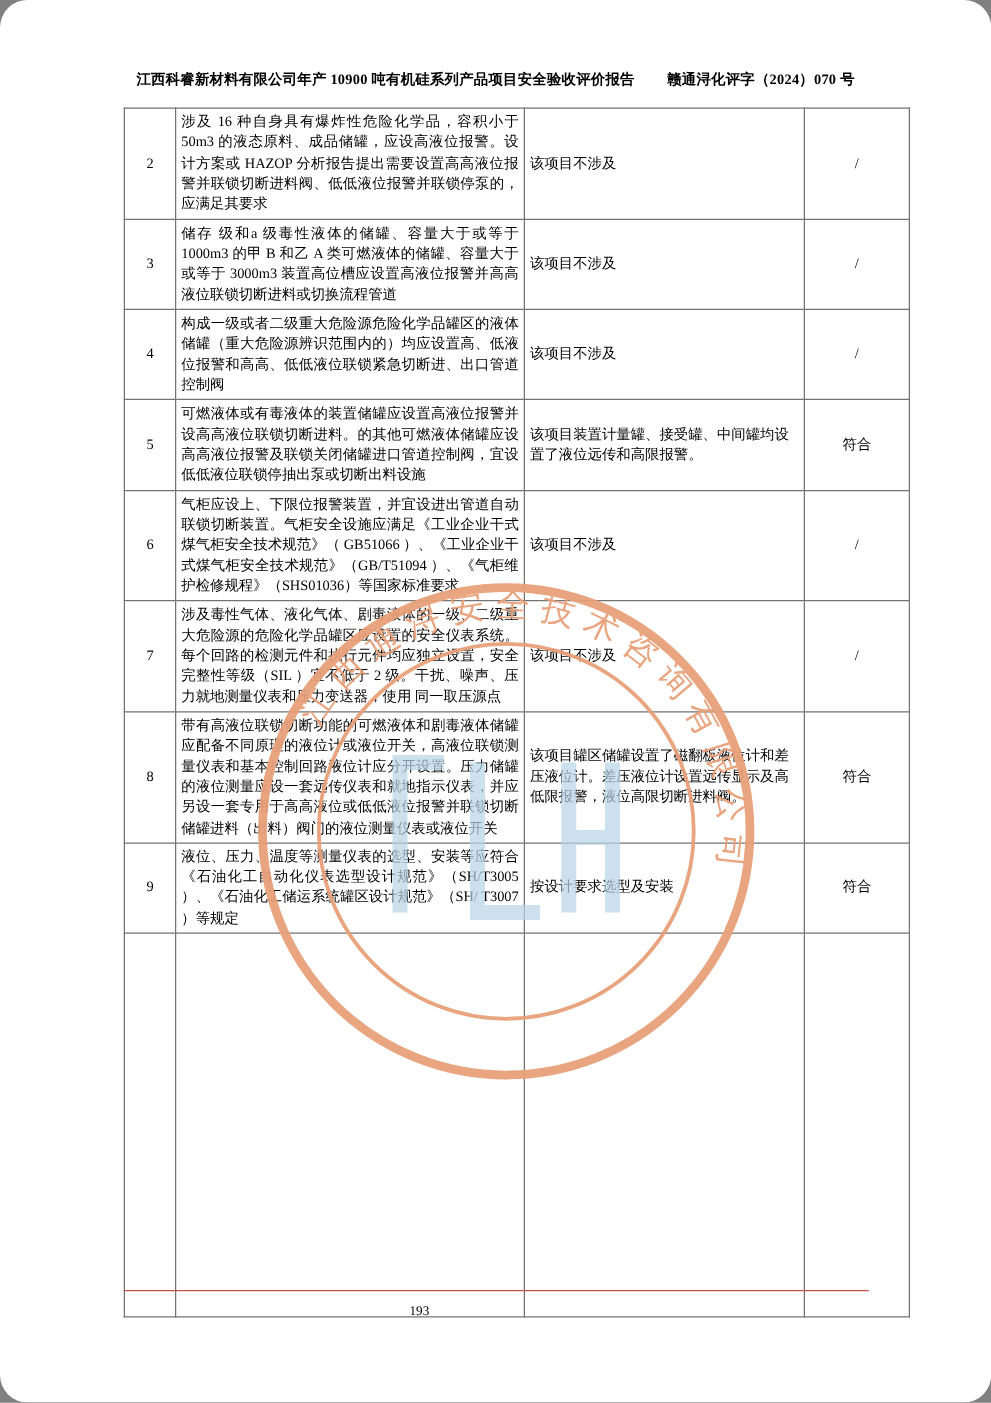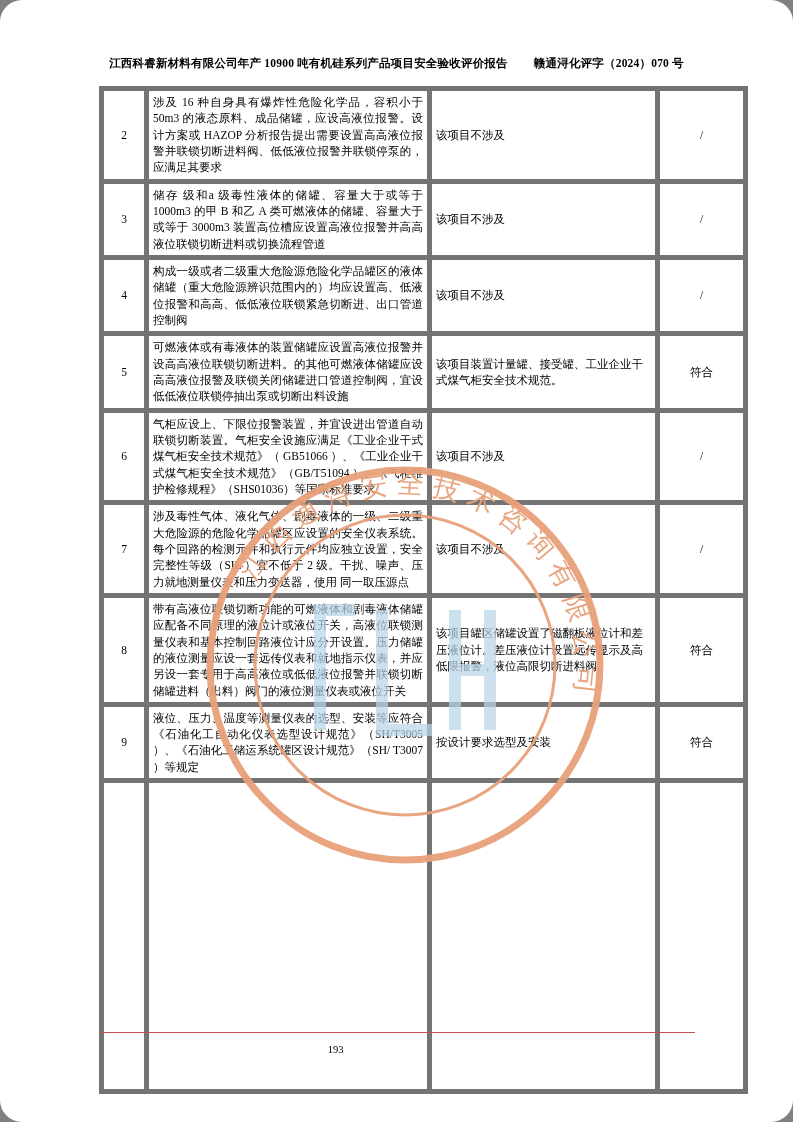--- a/index.html
+++ b/index.html
@@ -50,21 +50,21 @@
     left: 99px;
     top: 86px;
     width: 596px;
   }
   table.main {
     border-collapse: collapse;
     width: 596px;
     table-layout: fixed;
   }
   table.main td {
-    border: 5px solid #737373;
+    border: 1px solid #737373;
     padding: 3px 4px;
     vertical-align: middle;
     font-size: 11.5px;
     line-height: 1.42;
     color: #000;
   }
   td.c-no {
     width: 32px;
     text-align: center;
   }
@@ -144,21 +144,21 @@
         </tr>
         <tr>
           <td class="c-no">4</td>
           <td class="c-item">构成一级或者二级重大危险源危险化学品罐区的液体储罐（重大危险源辨识范围内的）均应设置高、低液位报警和高高、低低液位联锁紧急切断进、出口管道控制阀</td>
           <td class="c-res">该项目不涉及</td>
           <td class="c-conc">/</td>
         </tr>
         <tr>
           <td class="c-no">5</td>
           <td class="c-item">可燃液体或有毒液体的装置储罐应设置高液位报警并设高高液位联锁切断进料。的其他可燃液体储罐应设高高液位报警及联锁关闭储罐进口管道控制阀，宜设低低液位联锁停抽出泵或切断出料设施</td>
-          <td class="c-res">该项目装置计量罐、接受罐、工业企业干式煤气柜安全技术规范。</td>
+          <td class="c-res">该项目装置计量罐、接受罐、中间罐均设置了液位远传和高限报警。</td>
           <td class="c-conc">符合</td>
         </tr>
         <tr>
           <td class="c-no">6</td>
           <td class="c-item">气柜应设上、下限位报警装置，并宜设进出管道自动联锁切断装置。气柜安全设施应满足《工业企业干式煤气柜安全技术规范》（ GB51066 ）、《工业企业干式煤气柜安全技术规范》（GB/T51094 ）、《气柜维护检修规程》（SHS01036）等国家标准要求</td>
           <td class="c-res">该项目不涉及</td>
           <td class="c-conc">/</td>
         </tr>
         <tr>
           <td class="c-no">7</td>

